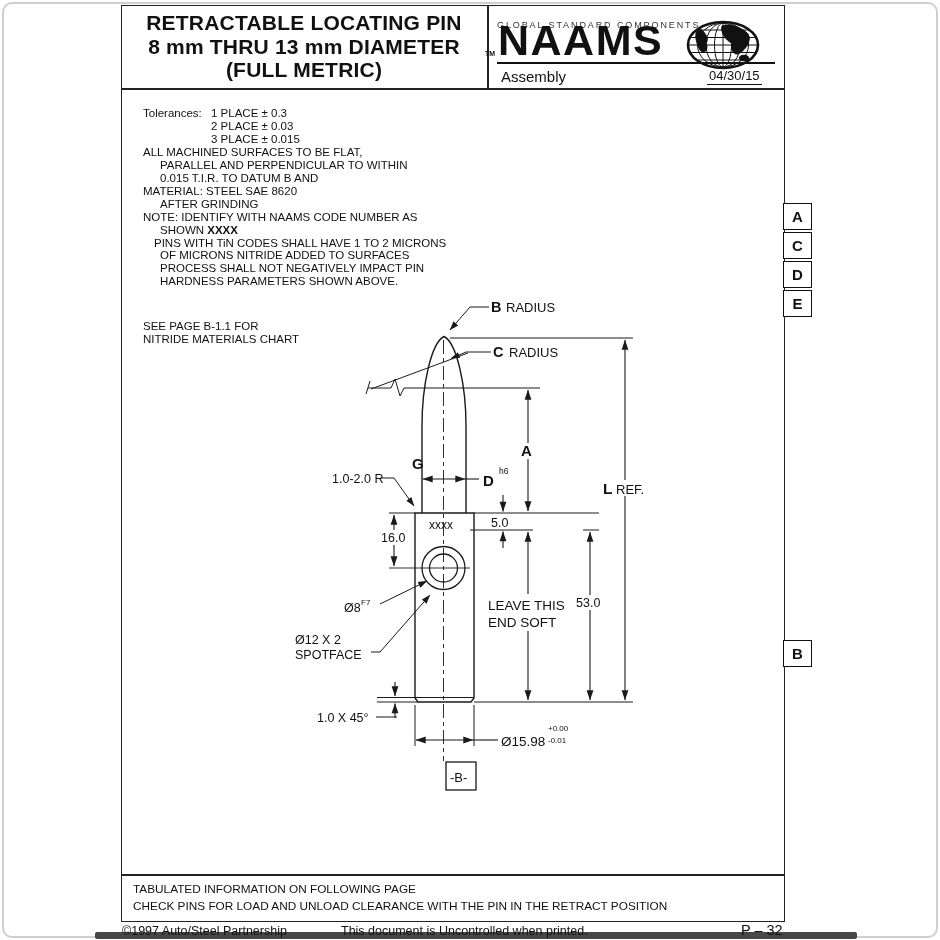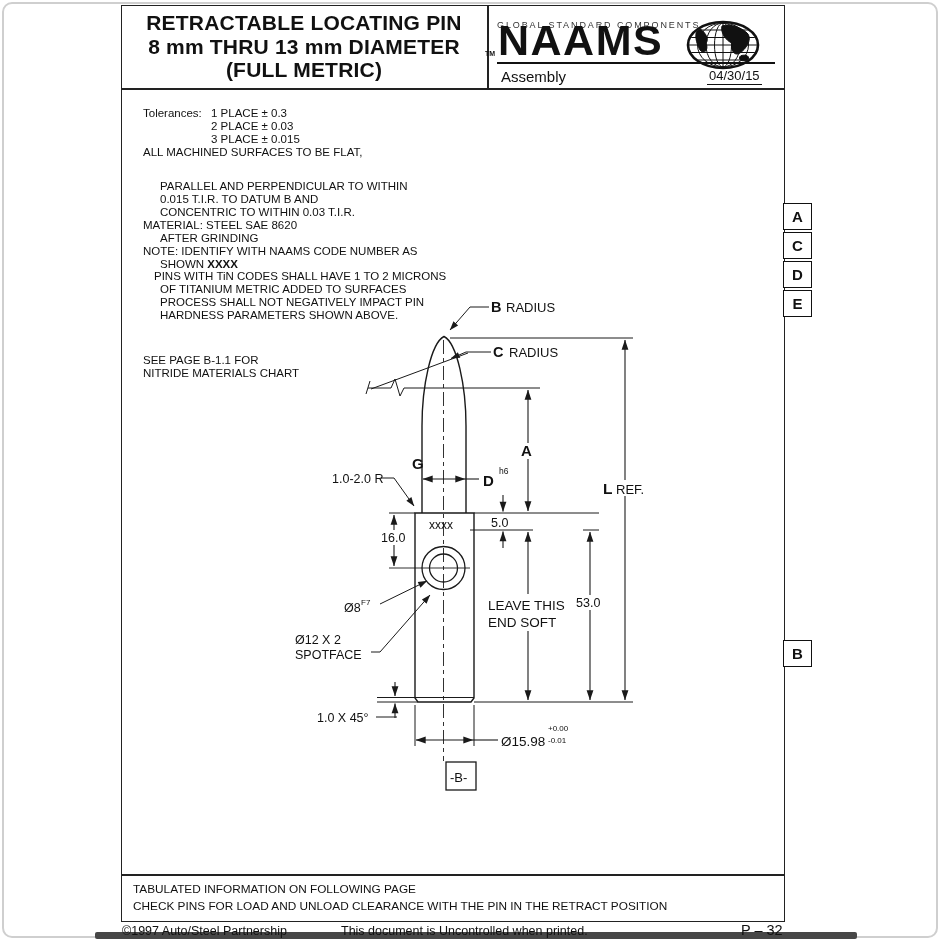--- a/index.html
+++ b/index.html
@@ -81,29 +81,28 @@
   </svg>
   <div class="brand-rule"></div>
   <div class="assembly">Assembly</div>
   <div class="date">04/30/15</div>
 
   <div id="notes">
       <div class="note-line" style="padding-left: 0px;"><span class="tol-label">Tolerances:</span>1 PLACE ± 0.3</div>
       <div class="note-line" style="padding-left: 68px;">2 PLACE ± 0.03</div>
       <div class="note-line" style="padding-left: 68px;">3 PLACE ± 0.015</div>
       <div class="note-line" style="padding-left: 0px;">ALL MACHINED SURFACES TO BE FLAT,</div>
-      <div class="note-line" style="padding-left: 17px; margin-top: 21px;">PARALLEL AND PERPENDICULAR TO WITHIN</div>
+      <div class="note-line" style="padding-left: 17px;">PARALLEL AND PERPENDICULAR TO WITHIN</div>
       <div class="note-line" style="padding-left: 17px;">0.015 T.I.R. TO DATUM B AND</div>
-      <div class="note-line" style="padding-left: 17px;">CONCENTRIC TO WITHIN 0.03 T.I.R.</div>
       <div class="note-line" style="padding-left: 0px;">MATERIAL: STEEL SAE 8620</div>
       <div class="note-line" style="padding-left: 17px;">AFTER GRINDING</div>
       <div class="note-line" style="padding-left: 0px;">NOTE: IDENTIFY WITH NAAMS CODE NUMBER AS</div>
       <div class="note-line" style="padding-left: 17px;">SHOWN <b>XXXX</b></div>
       <div class="note-line" style="padding-left: 11px;">PINS WITH TiN CODES SHALL HAVE 1 TO 2 MICRONS</div>
-      <div class="note-line" style="padding-left: 17px;">OF TITANIUM METRIC ADDED TO SURFACES</div>
+      <div class="note-line" style="padding-left: 17px;">OF MICRONS NITRIDE ADDED TO SURFACES</div>
       <div class="note-line" style="padding-left: 17px;">PROCESS SHALL NOT NEGATIVELY IMPACT PIN</div>
       <div class="note-line" style="padding-left: 17px;">HARDNESS PARAMETERS SHOWN ABOVE.</div>
       <div class="note-line" style="padding-left: 0px; margin-top: 32px;">SEE PAGE B-1.1 FOR</div>
       <div class="note-line" style="padding-left: 0px;">NITRIDE MATERIALS CHART</div>
     </div>
 
   <svg id="draw" width="940" height="940" viewBox="0 0 940 940">
     <defs>
       <marker id="a" viewBox="0 0 10 8" refX="9.3" refY="4" markerWidth="10" markerHeight="8" orient="auto-start-reverse">
         <path d="M0.5,0.9 L9.6,4 L0.5,7.1 Z" fill="#1a1a1a"></path>

